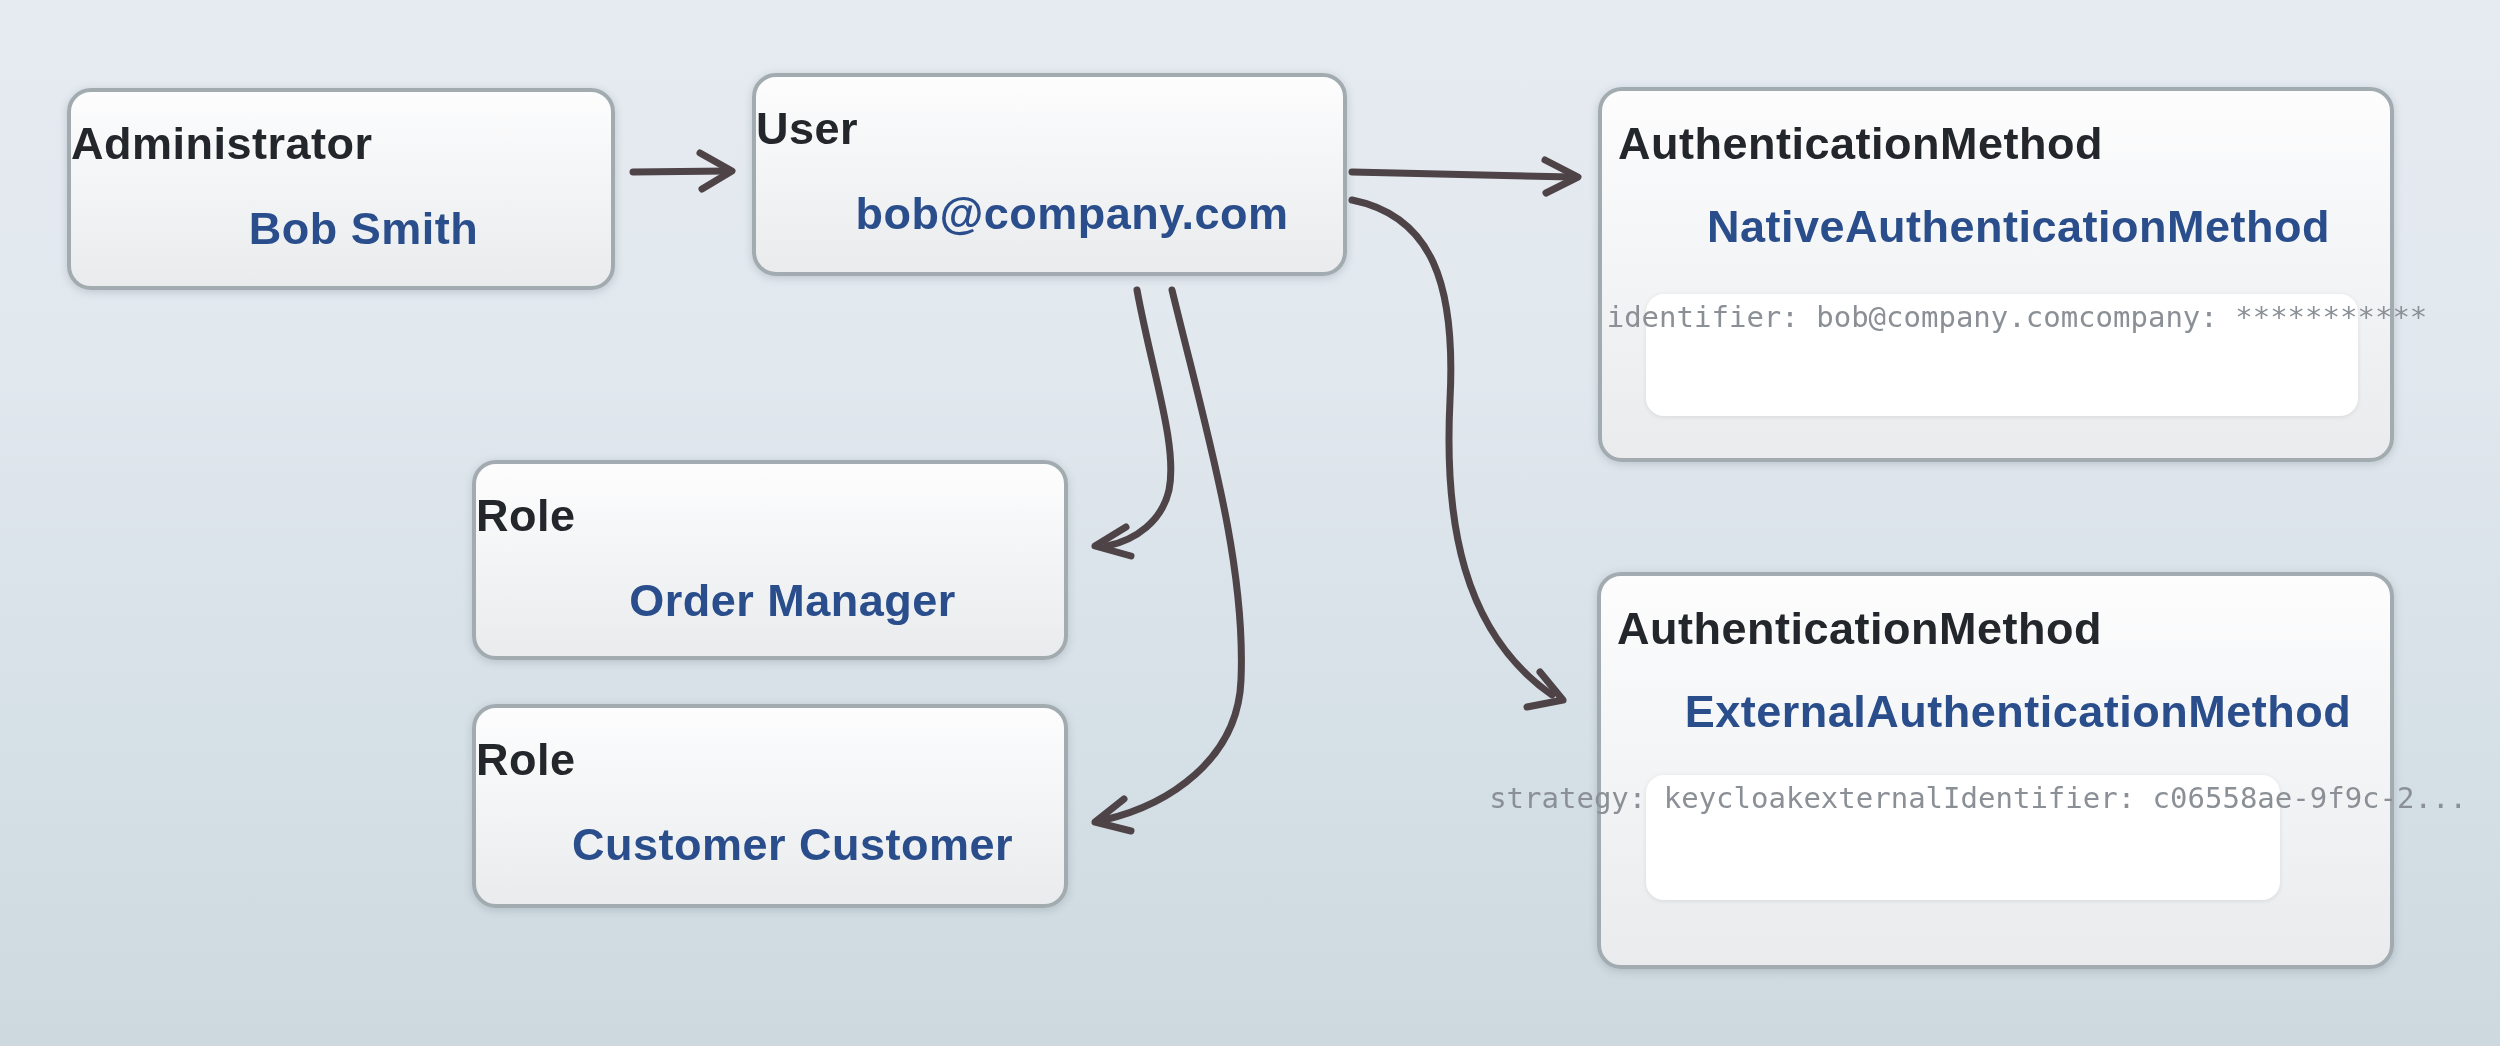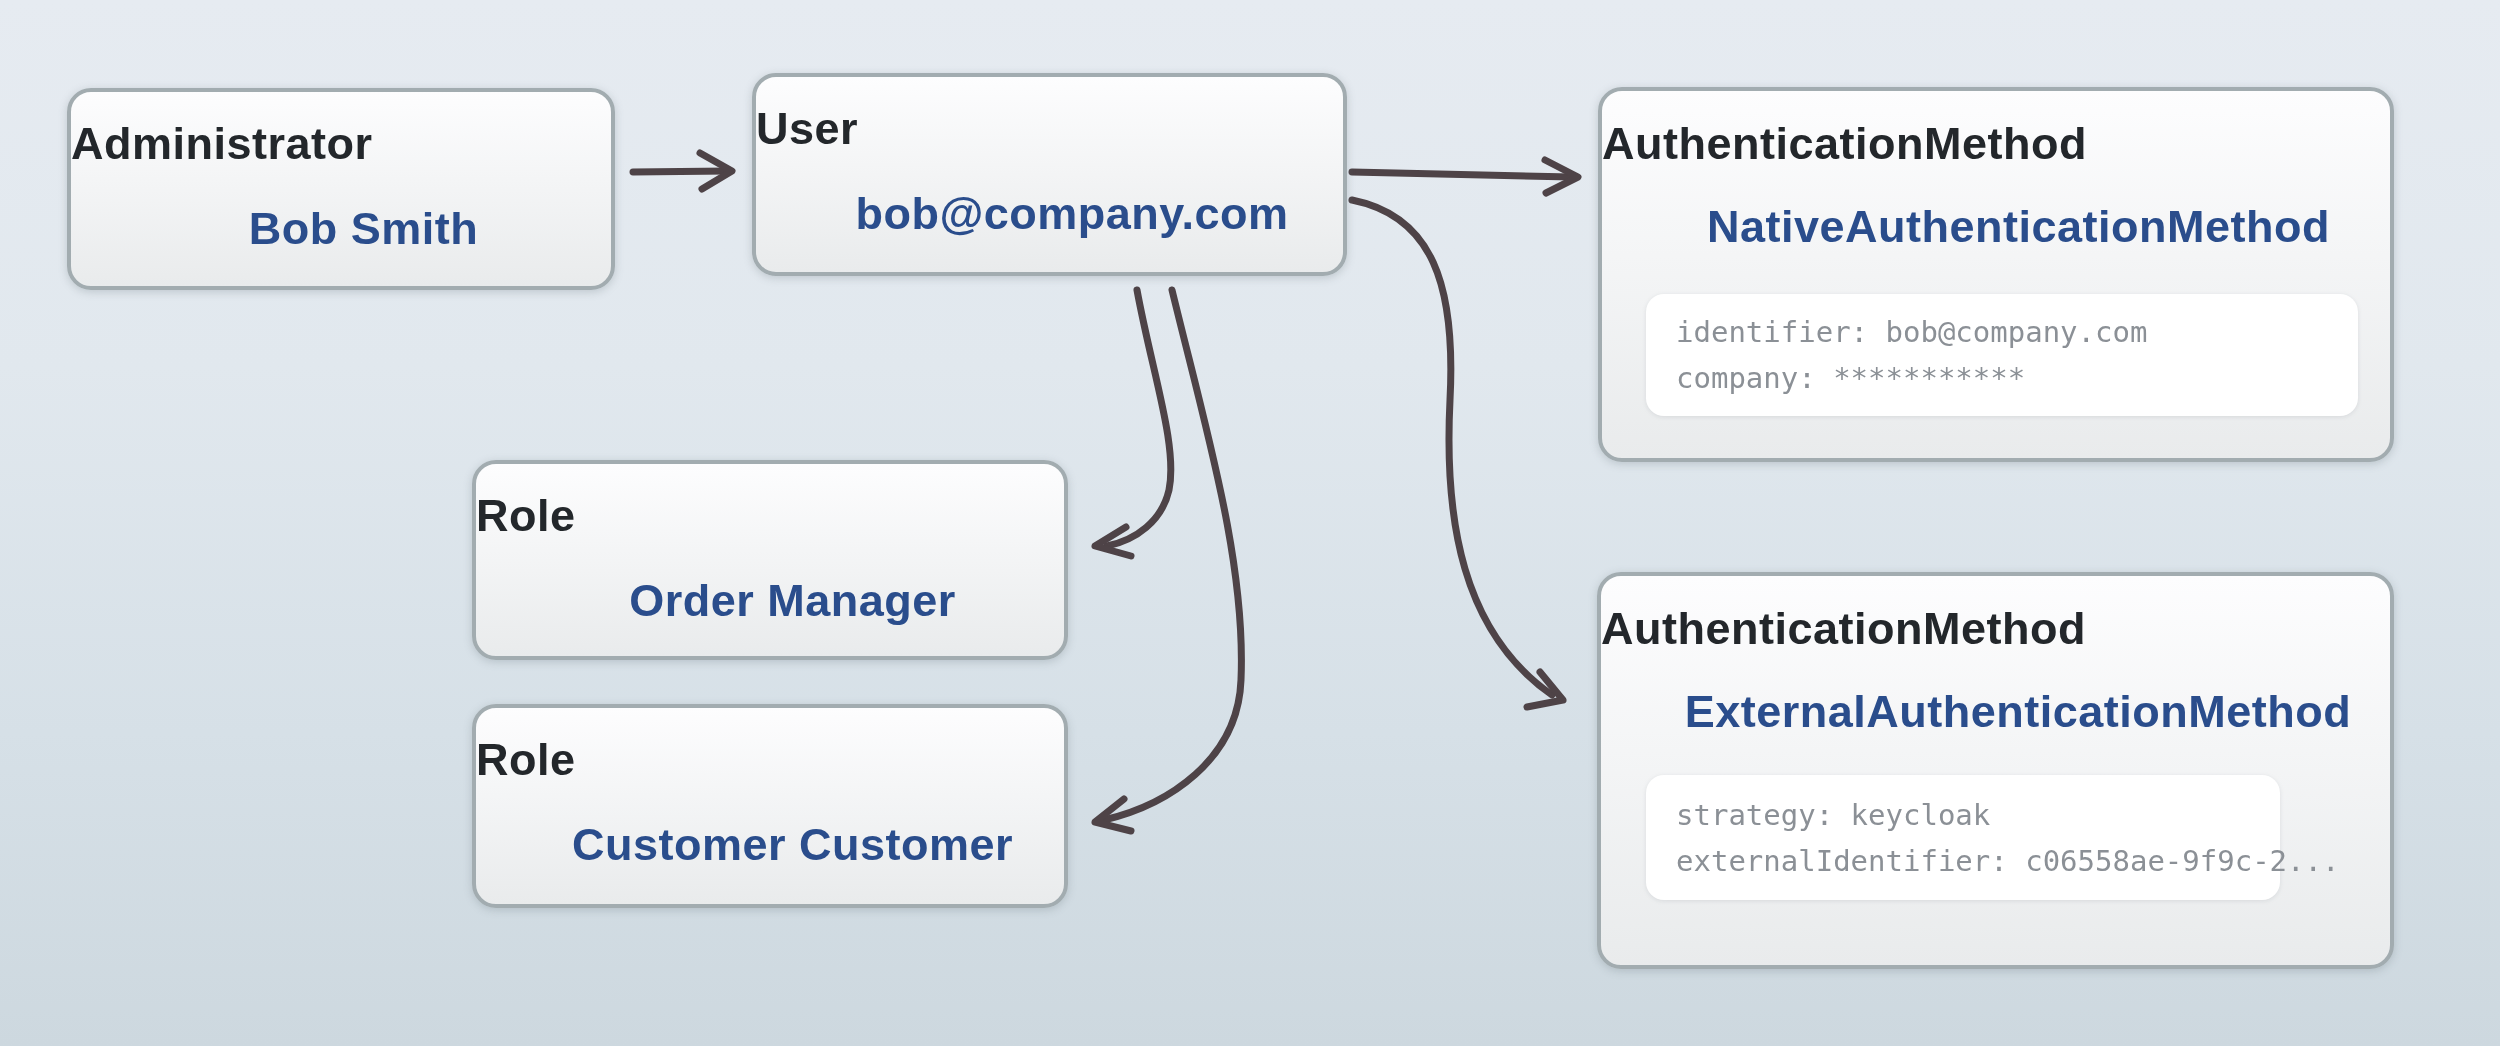--- a/index.html
+++ b/index.html
@@ -26,29 +26,29 @@
     text-align:left;
     font-weight:bold;font-size:45px;line-height:52px;
     color:#23272b;letter-spacing:0.5px;
   }
   .ename{
     position:absolute;top:111px;left:0;right:0;
     text-align:center;
     font-weight:bold;font-size:45px;line-height:52px;
     color:#2a4d8c;letter-spacing:0.5px;padding-left:45px;
   }
-  .auth .etype{top:27px;}
+  .auth .etype{top:27px;padding-left:16px;}
   .auth .ename{top:110px;text-align:center;}
 
   .panel{
     position:absolute;
     background:#ffffff;
     border-radius:18px;
     box-shadow:0 1px 4px rgba(120,130,140,0.18);
-    display:flex;flex-direction:column;justify-content:center;
+    display:flex;justify-content:center;
     padding-left:30px;box-sizing:border-box;
   }
   .fieldline{
     font-family:"DejaVu Sans Mono","Liberation Mono",monospace;
     font-size:29px;line-height:46px;
     color:#8b9096;white-space:pre;
   }
 
   
   .box-administrator{left:67px;top:88px;width:548px;height:202px;}

